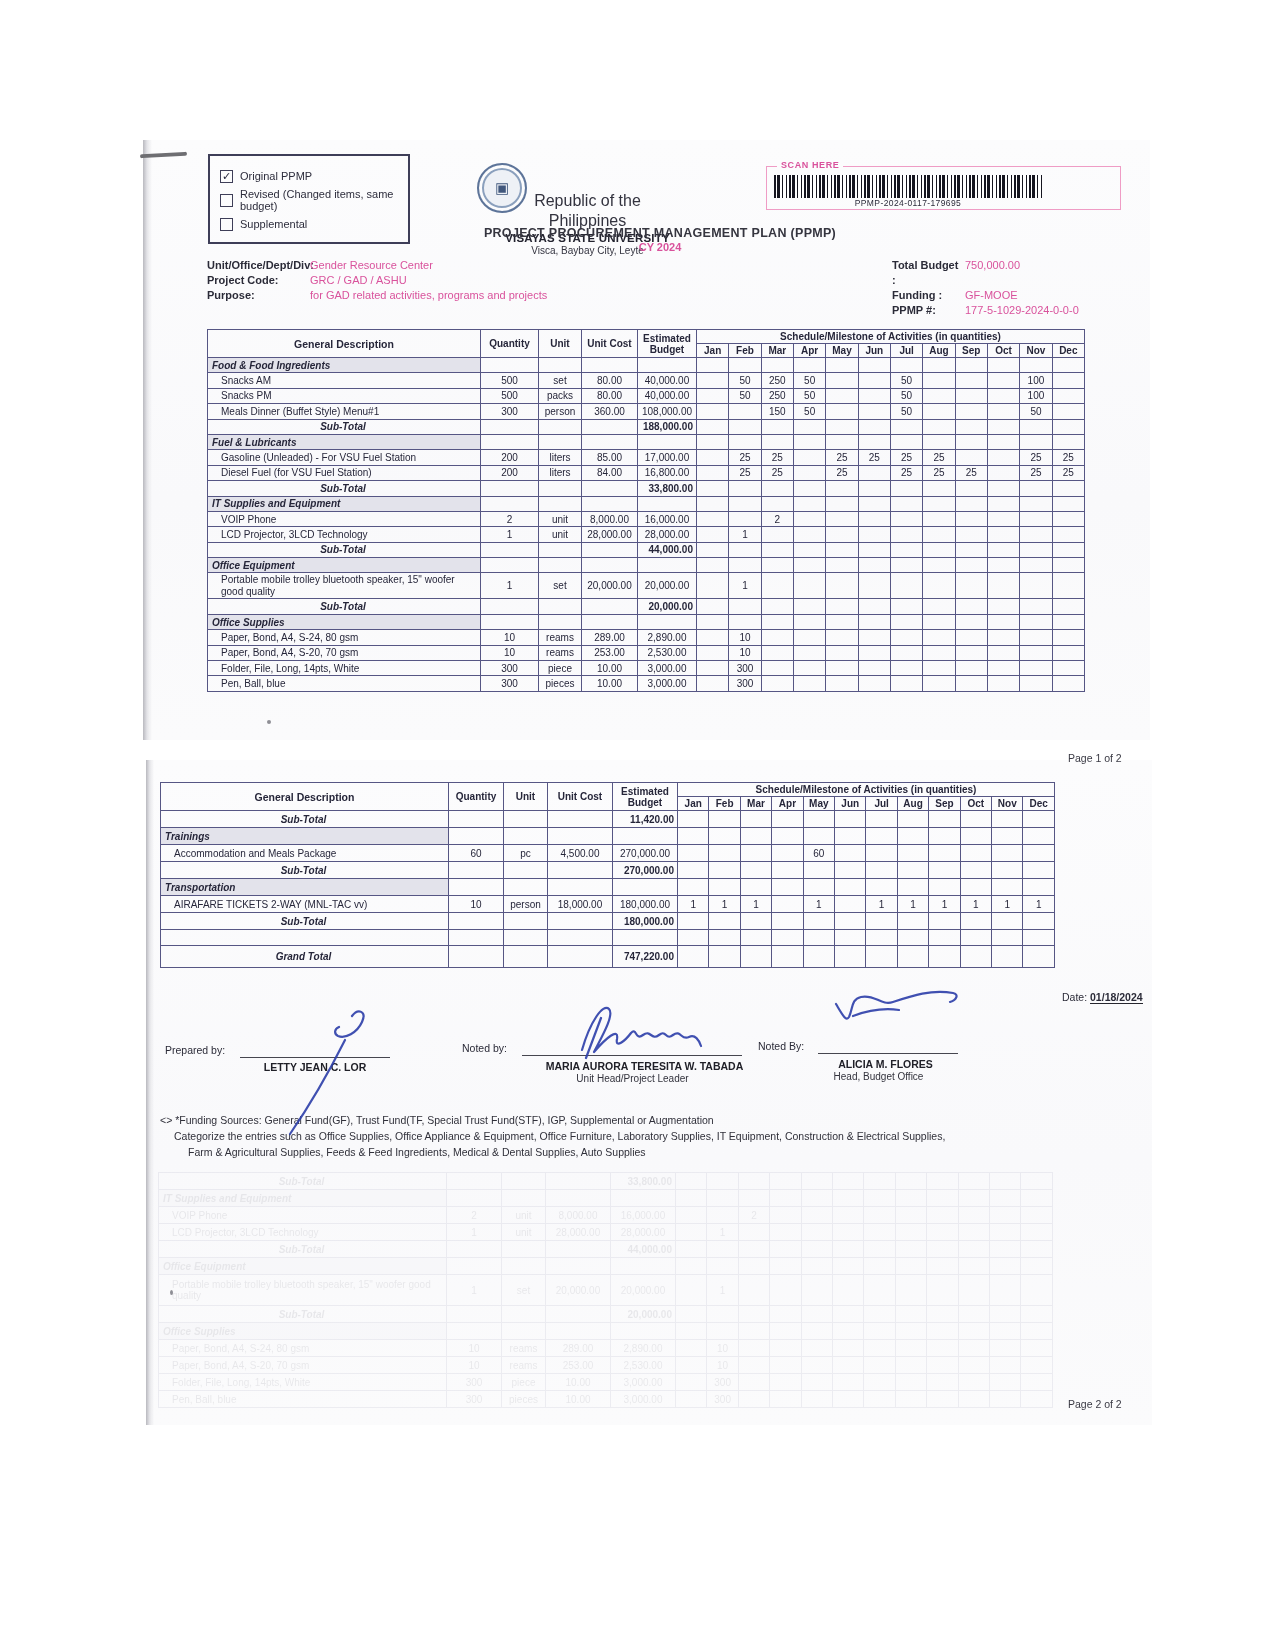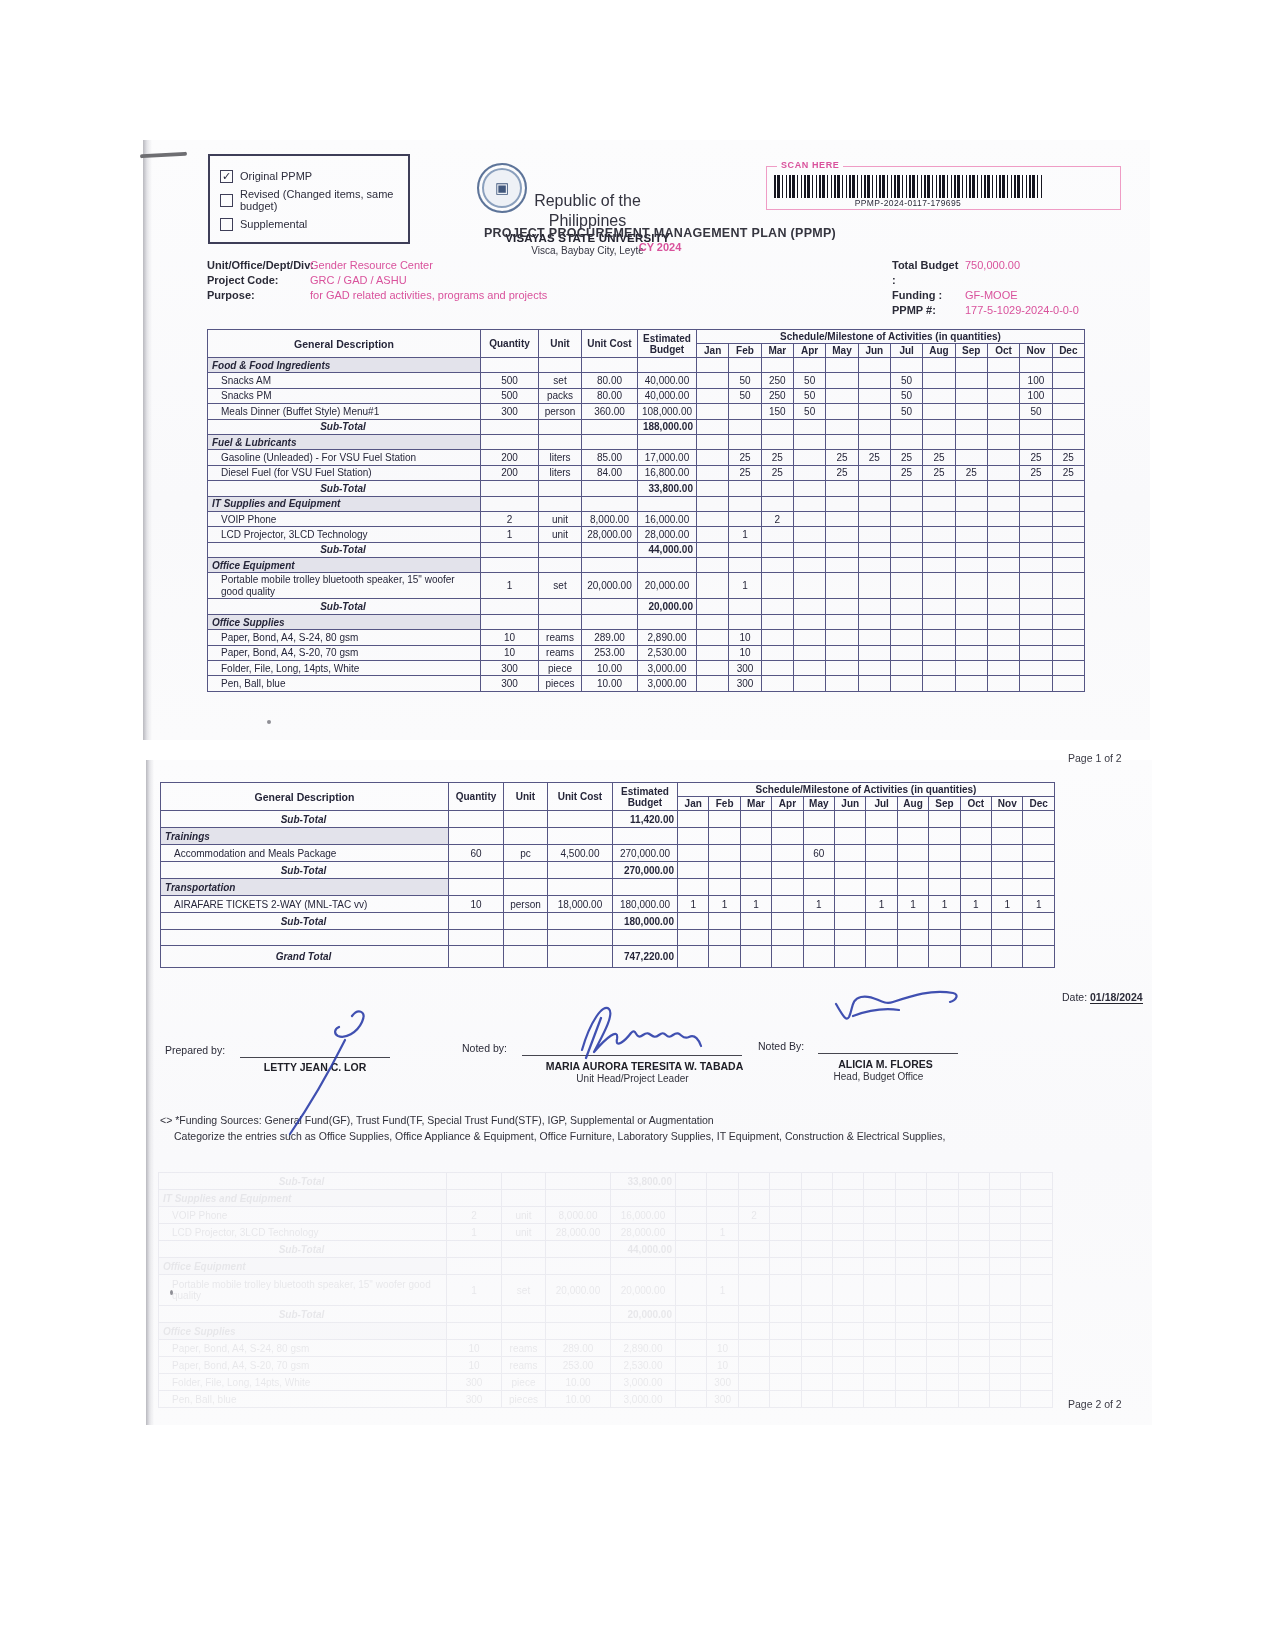--- a/index.html
+++ b/index.html
@@ -808,20 +808,21 @@
 <div class="abs sig-role" style="left:786px;top:1071px;width:185px;">Head, Budget Office</div>
 
 <div class="abs sig-label" style="left:1062px;top:991px;">
   <span>Date:</span>
   <span class="date-value">01/18/2024</span>
 </div>
 
 <div class="abs" id="footnotes" style="left:160px;top:1112px;">
     <div class="fn" style="padding-left: 0px;">&lt;&gt; *Funding Sources: General Fund(GF), Trust Fund(TF, Special Trust Fund(STF), IGP, Supplemental or Augmentation</div>
     <div class="fn" style="padding-left: 14px;">Categorize the entries such as Office Supplies, Office Appliance &amp; Equipment, Office Furniture, Laboratory Supplies, IT Equipment, Construction &amp; Electrical Supplies,</div>
+    <div class="fn" style="padding-left: 28px;">Farm &amp; Agricultural Supplies, Feeds &amp; Feed Ingredients, Medical &amp; Dental Supplies, Auto Supplies</div>
   </div>
 
 <div class="abs ghost" style="left:158px;top:1172px;width:897px;height:240px;overflow:hidden;">
   <table id="tbl-ghost" style="left:0;top:0;width:895px;">
     <colgroup>
       <col style="width:288px">
         <col style="width:55px">
         <col style="width:44px">
         <col style="width:65px">
         <col style="width:65px">

